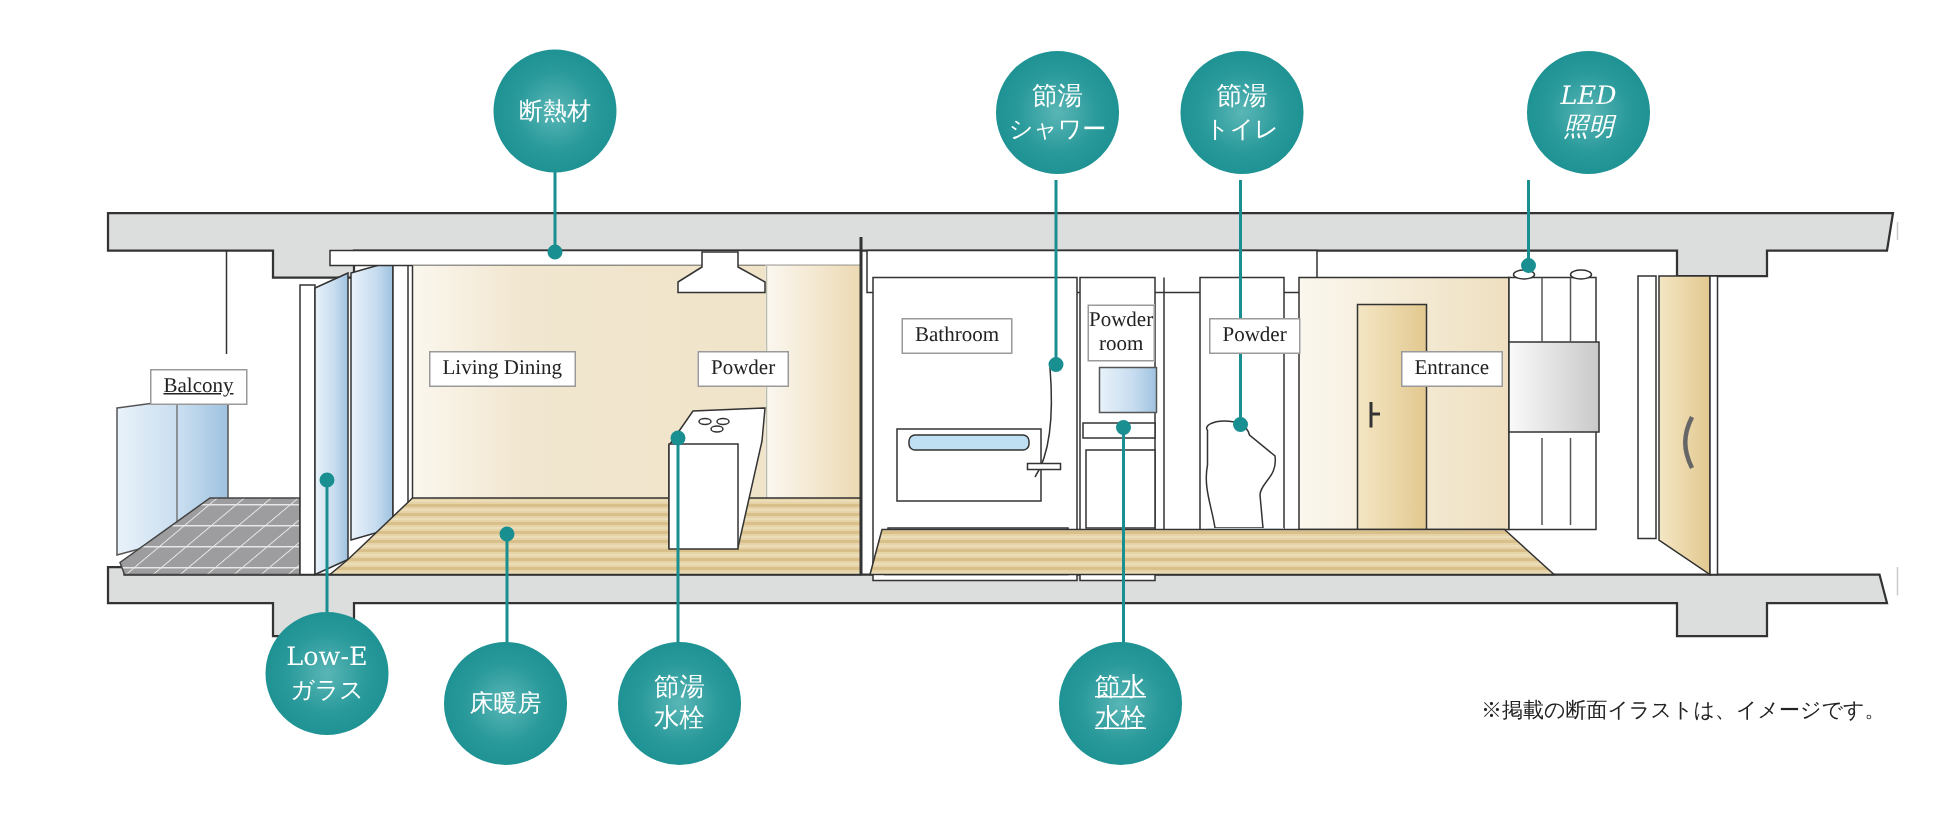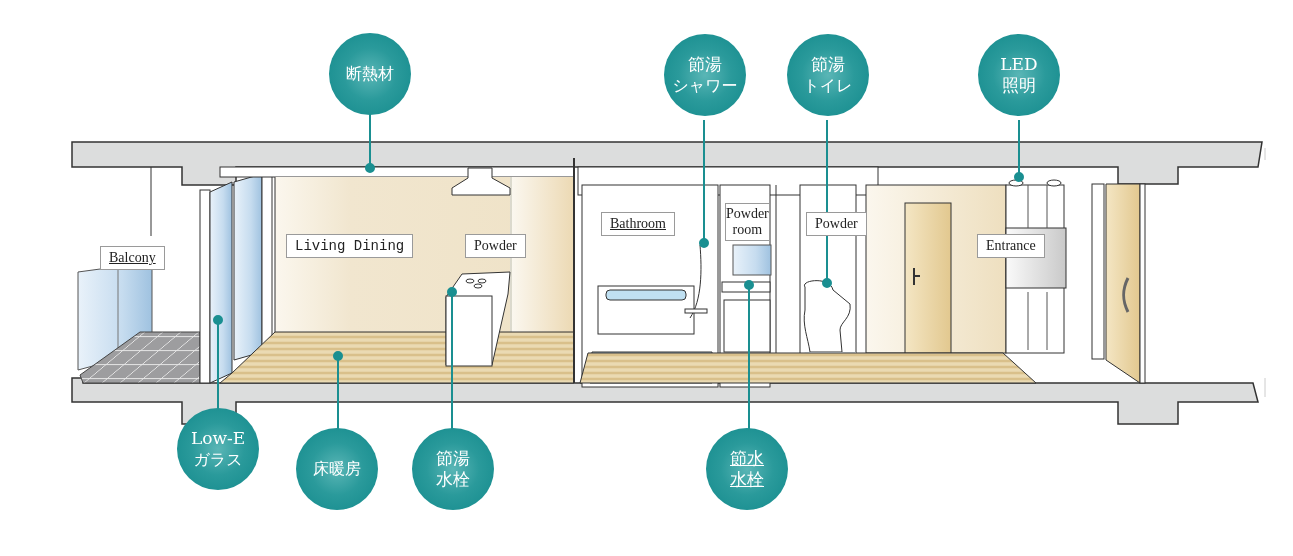--- a/index.html
+++ b/index.html
@@ -151,42 +151,42 @@
     <line x1="338" y1="356" x2="338" y2="430"></line>
       <circle cx="338" cy="356" r="4"></circle>
     <line x1="452" y1="292" x2="452" y2="430"></line>
       <circle cx="452" cy="292" r="4"></circle>
     <line x1="749" y1="285" x2="749" y2="430"></line>
       <circle cx="749" cy="285" r="4"></circle>
   </g>
 </svg>
 
 <div class="room-label" style="left:100px;top:246px;text-decoration:underline;">Balcony</div>
-<div class="room-label" style="left:286px;top:234px;font-family:Liberation Mono, monospace;">Living Dining</div>
+<div class="room-label" style="left:286px;top:234px;">Living Dining</div>
 <div class="room-label" style="left:465px;top:234px;">Powder</div>
-<div class="room-label" style="left:601px;top:212px;text-decoration:underline;">Bathroom</div>
+<div class="room-label" style="left:601px;top:212px;">Bathroom</div>
 <div class="room-label" style="left:725px;top:203px;padding:2px 0;">
   <div>Powder</div>
   <div>room</div>
 </div>
 <div class="room-label" style="left:806px;top:212px;">Powder</div>
-<div class="room-label" style="left:977px;top:234px;">Entrance</div>
+<div class="room-label" style="left:934px;top:234px;">Entrance</div>
 
 <div class="bubble single" style="left:329px;top:33px;">
   <span class="l1">断熱材</span>
 </div>
 <div class="bubble" style="left:664px;top:34px;">
   <span class="l1">節湯</span>
   <span class="l2">シャワー</span>
 </div>
 <div class="bubble" style="left:787px;top:34px;">
   <span class="l1">節湯</span>
   <span class="l2">トイレ</span>
 </div>
-<div class="bubble" style="left:978px;top:34px;">
+<div class="bubble" style="left:1018px;top:34px;font-style:italic;">
   <span class="l1">LED</span>
   <span class="l1">照明</span>
 </div>
 
 <div class="bubble" style="left:177px;top:408px;">
   <span class="l1">Low-E</span>
   <span class="l2">ガラス</span>
 </div>
 <div class="bubble single" style="left:296px;top:428px;">
   <span class="l1">床暖房</span>
@@ -194,13 +194,14 @@
 <div class="bubble" style="left:412px;top:428px;">
   <span class="l1">節湯</span>
   <span class="l1">水栓</span>
 </div>
 <div class="bubble" style="left:706px;top:428px;text-decoration:underline;">
   <span class="l1">節水</span>
   <span class="l1">水栓</span>
 </div>
 
 <div class="caption" style="top:463px;line-height:1.7;">
+  <div>※掲載の断面イラストは、イメージです。</div>
 </div>
 
 </body></html>

